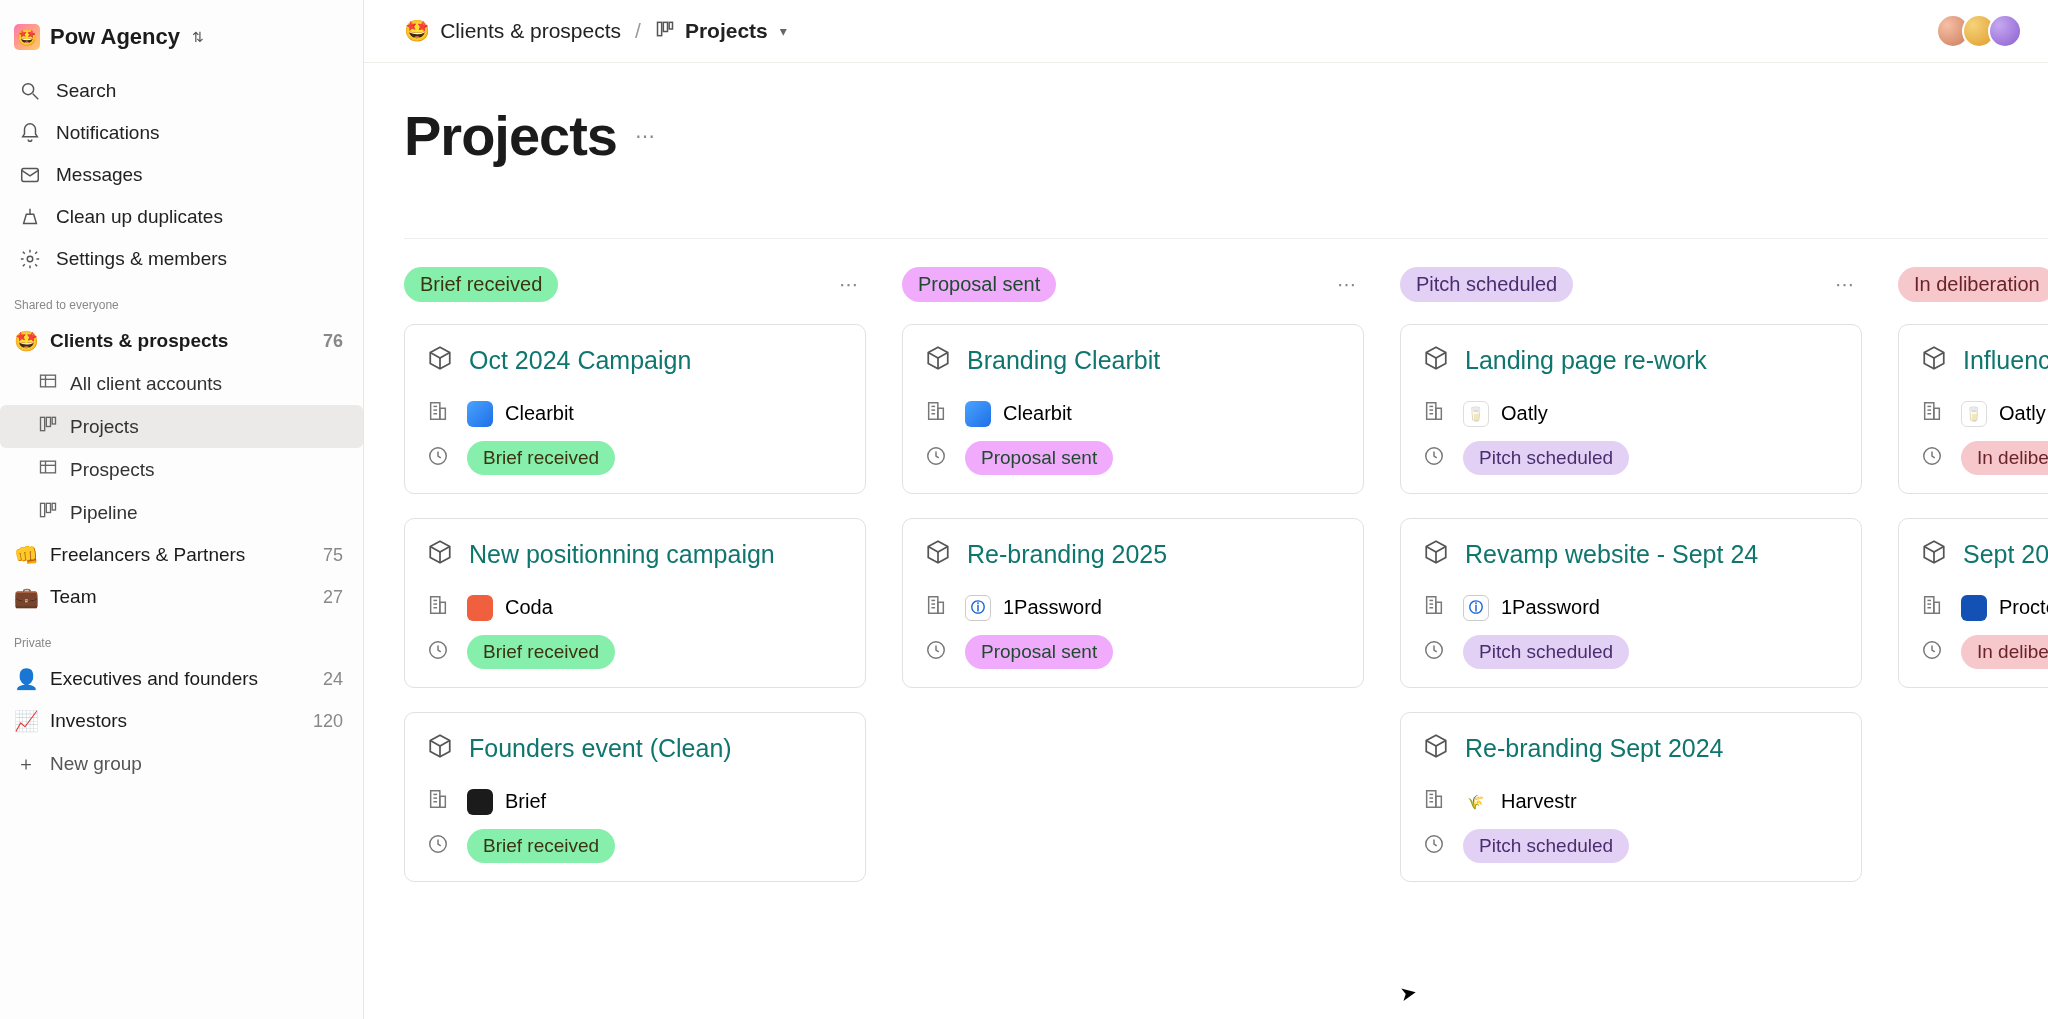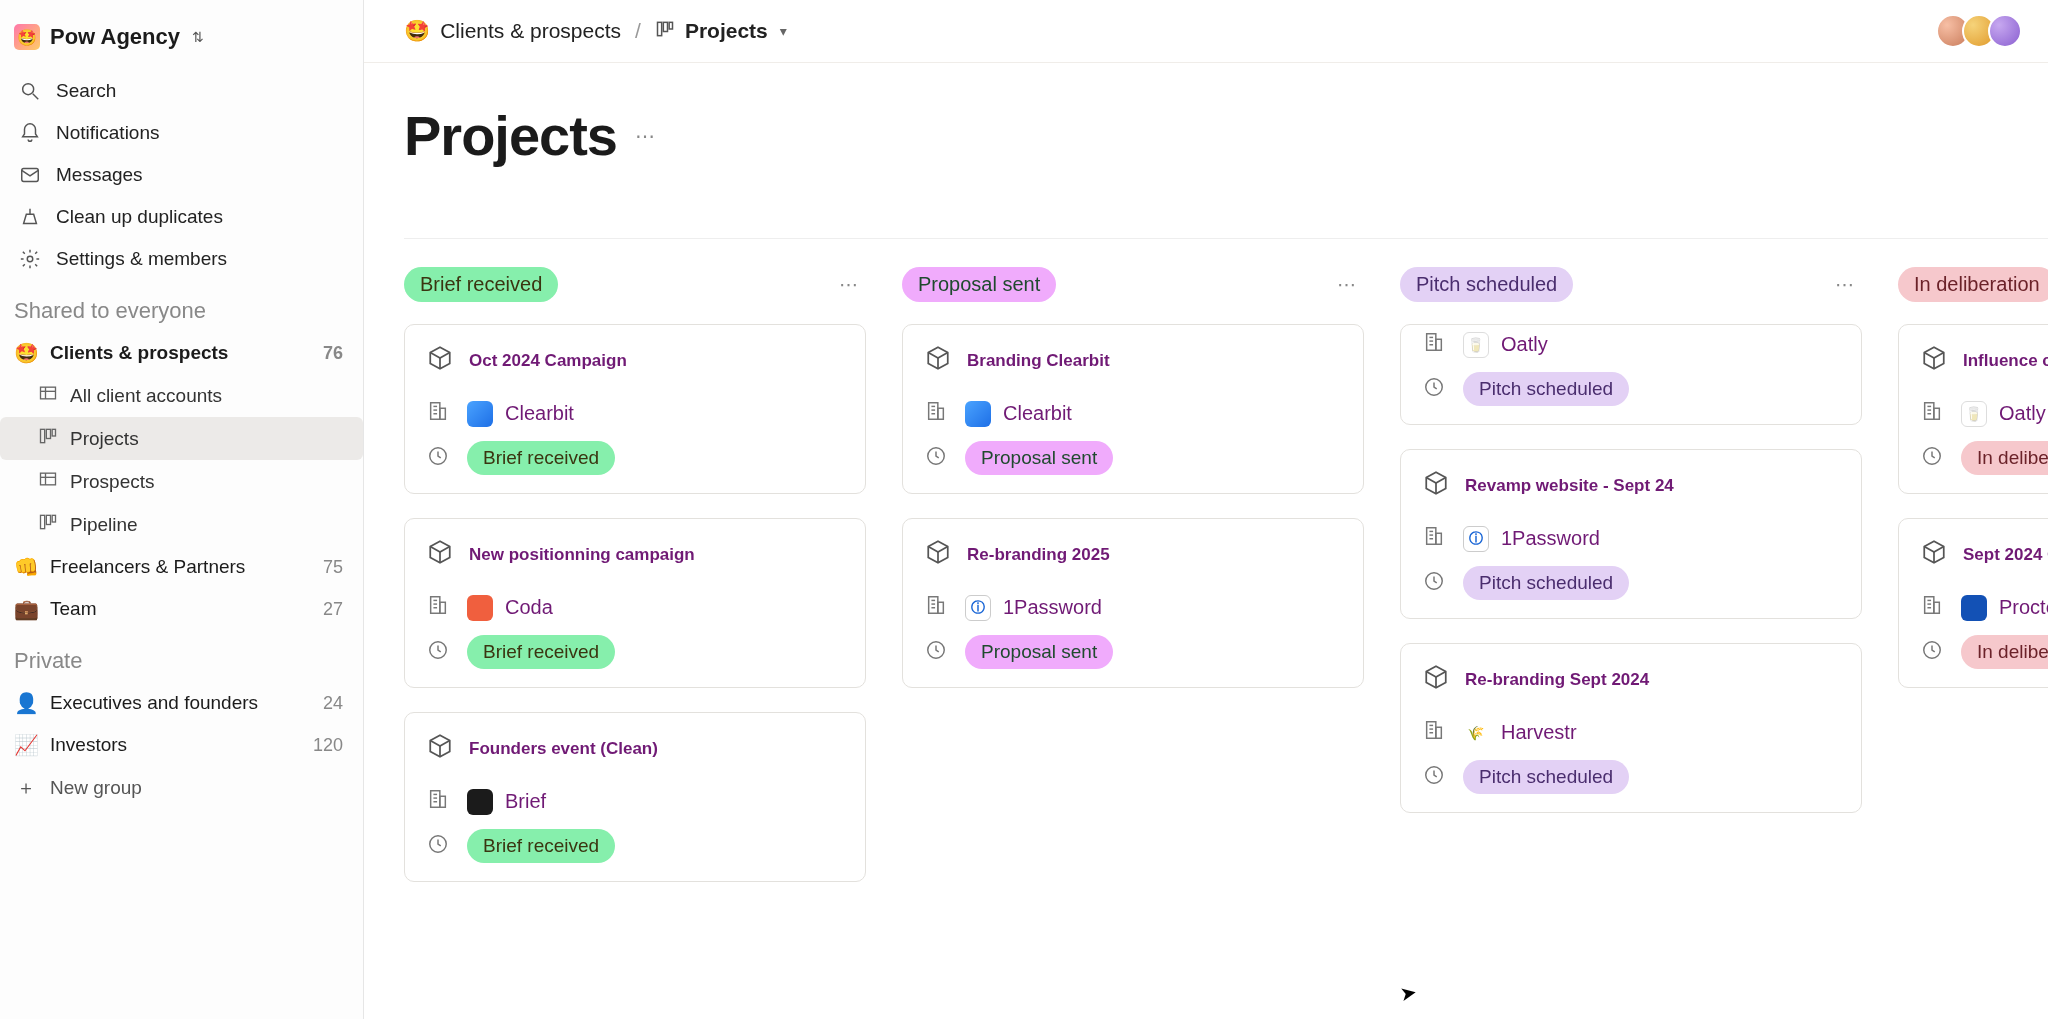--- a/index.html
+++ b/index.html
@@ -40,21 +40,21 @@
   .nav-item {
     display:flex; align-items:center; gap:14px;
     padding: 10px 12px;
     border-radius: 6px;
     cursor:pointer;
     color:#222;
   }
   .nav-icon { width:24px; display:flex; align-items:center; justify-content:center; color:#555; }
   .nav-icon svg { width:22px; height:22px; stroke:#555; fill:none; stroke-width:1.6; }
   .section-label {
-    font-size: 22px; color:#888; padding: 18px 14px 8px 14px;
+    font-size: 12px; color:#888; padding: 18px 14px 8px 14px;
   }
   .group-item {
     display:flex; align-items:center; gap:12px;
     padding:9px 14px; cursor:pointer; border-radius:6px;
     justify-content:space-between;
   }
   .group-left { display:flex; align-items:center; gap:12px; }
   .group-emoji { width:24px; text-align:center; font-size:20px; }
   .group-count { color:#888; font-size:18px; padding-right:6px;}
   .sub-item {
@@ -118,41 +118,41 @@
   .card {
     border:1px solid #e3e1dd; border-radius:10px;
     background:#fff; margin-bottom:24px;
     cursor:pointer;
   }
   .card-header {
     display:flex; align-items:center; gap:16px;
     padding:20px 22px 18px 22px;
   }
   .cube-icon svg { width:26px;height:26px;stroke:#555;fill:none;stroke-width:1.6;}
-  .card-title { font-size:17px; font-weight:700; color:#701a75;}
+  .card-title { font-size:25px; font-weight:400; color:#0f766e;}
   .card-row {
     display:flex; align-items:center; gap:18px;
     padding: 6px 22px 8px 22px;
   }
   .card-row:last-child { padding-bottom:18px;}
   .row-icon svg {width:22px;height:22px;stroke:#777;fill:none;stroke-width:1.6;}
   .company { display:flex; align-items:center; gap:12px;}
   .company-logo {
     width:26px;height:26px;border-radius:6px;
     display:flex;align-items:center;justify-content:center;
     font-size:14px;color:#fff;font-weight:700;
   }
   .logo-clearbit { background:linear-gradient(135deg,#4aa3ff,#1e6fe6);}
   .logo-coda { background:#f05f3e;}
   .logo-1pass { background:#fff;border:1px solid #ccc;color:#1a66d6;}
   .logo-hexa { background:#1b1b1b;}
   .logo-oatly { background:#fff;border:1px solid #ddd;}
   .logo-harvestr { background:#fff;}
   .logo-pg { background:#1351b5;}
-  .company-name { font-size:20px; color:#701a75;}
+  .company-name { font-size:20px; color:#000000;}
   .status-chip {
     padding:6px 16px; border-radius:18px; font-size:19px;
     display:inline-block;
     font-weight:450;
   }
   .cursor-fake {
     position:absolute; left:1036px; top:918px;
     font-size:20px; color:#000; transform:rotate(-10deg);
     pointer-events:none;
   }
@@ -504,20 +504,28 @@
                 <span class="status-chip tag-proposal">Proposal sent</span>
               </div>
             </div>
           </div>
           <div class="column">
             <div class="col-header">
               <span class="col-tag tag-pitch">Pitch scheduled</span>
               <span class="col-more">⋯</span>
             </div>
             <div class="card">
+              <div class="card-header">
+                <span class="cube-icon"><svg viewBox="0 0 24 24">
+                    <path d="M12 2l9 5v10l-9 5-9-5V7l9-5z"></path>
+                    <path d="M3 7l9 5 9-5"></path>
+                    <path d="M12 12v10"></path>
+                  </svg></span>
+                <span class="card-title">Landing page re-work</span>
+              </div>
               <div class="card-row">
                 <span class="row-icon"><svg viewBox="0 0 24 24">
                     <rect x="4" y="3" width="10" height="18"></rect>
                     <rect x="14" y="9" width="6" height="12"></rect>
                     <line x1="7" y1="7" x2="11" y2="7"></line>
                     <line x1="7" y1="11" x2="11" y2="11"></line>
                     <line x1="7" y1="15" x2="11" y2="15"></line>
                   </svg></span>
                 <span class="company">
                   <span class="company-logo logo-oatly">🥛</span>

